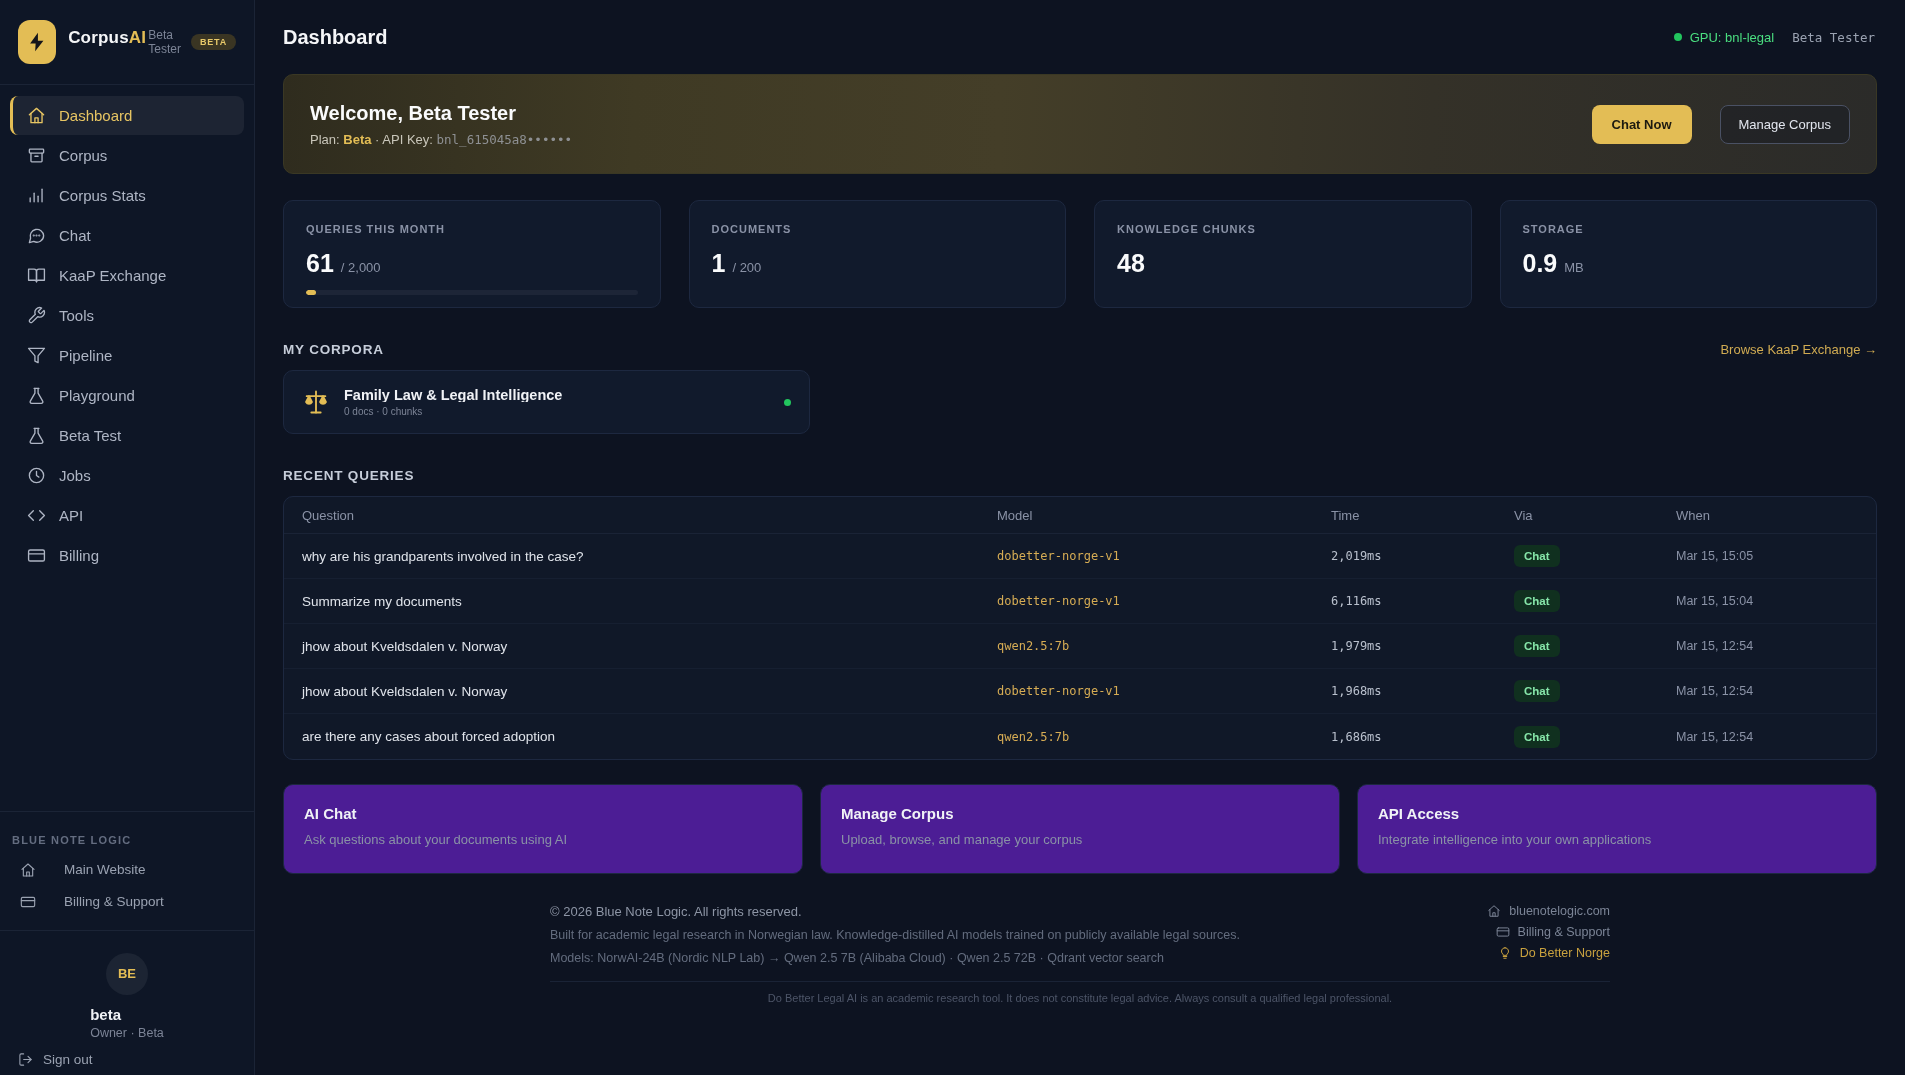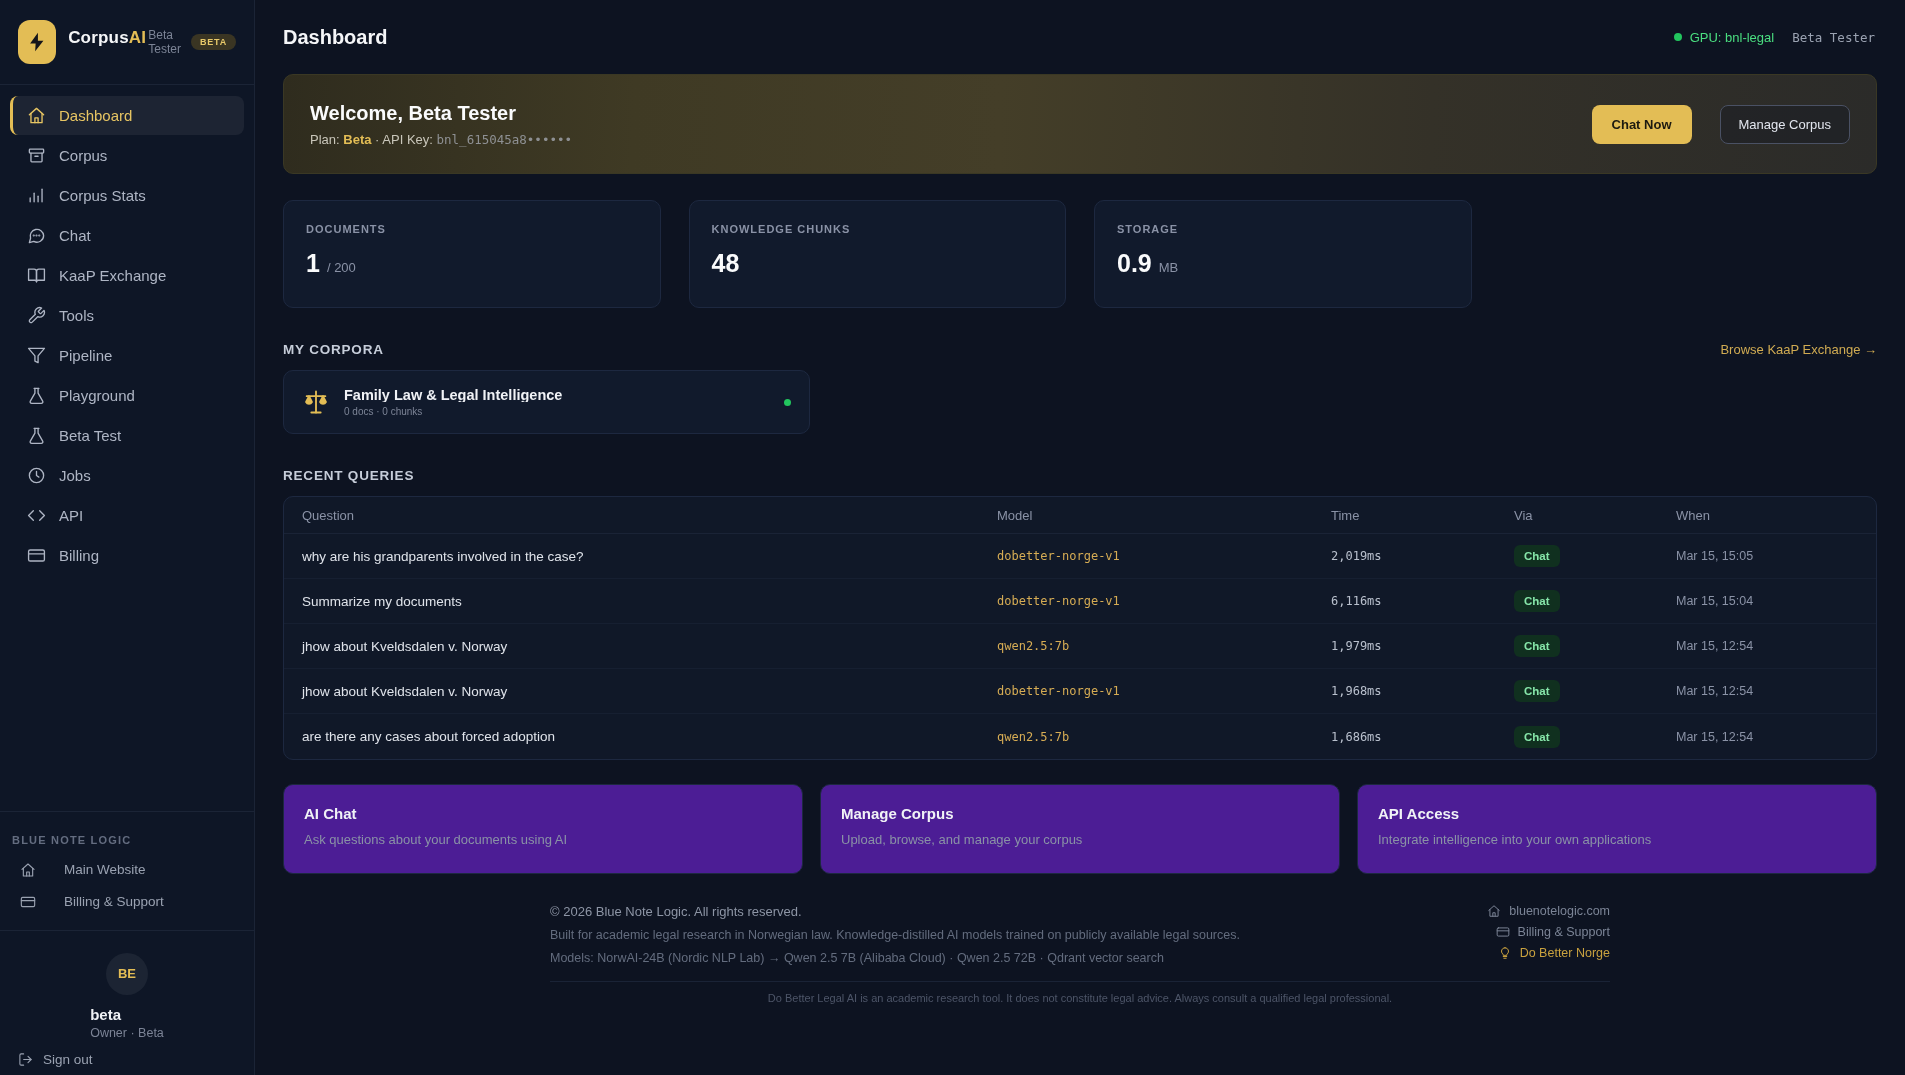--- a/index.html
+++ b/index.html
@@ -300,20 +300,30 @@
           </div>
         </div>
         <div class="banner-actions">
           <button class="btn-gold">Chat Now</button>
           <button class="btn-ghost">Manage Corpus</button>
         </div>
       </div>
 
       <div class="stats">
         <div class="stat-card">
+          <div class="stat-label">QUERIES THIS MONTH</div>
+          <div class="stat-value-row">
+              <span class="stat-value">61</span>
+              <span class="stat-suffix">/ 2,000</span>
+            </div>
+          <div class="progress">
+              <div class="progress-fill" style="width: 3%;"></div>
+            </div>
+        </div>
+        <div class="stat-card">
           <div class="stat-label">DOCUMENTS</div>
           <div class="stat-value-row">
               <span class="stat-value">1</span>
               <span class="stat-suffix">/ 200</span>
             </div>
         </div>
         <div class="stat-card">
           <div class="stat-label">KNOWLEDGE CHUNKS</div>
           <div class="stat-value-row">
               <span class="stat-value">48</span>

